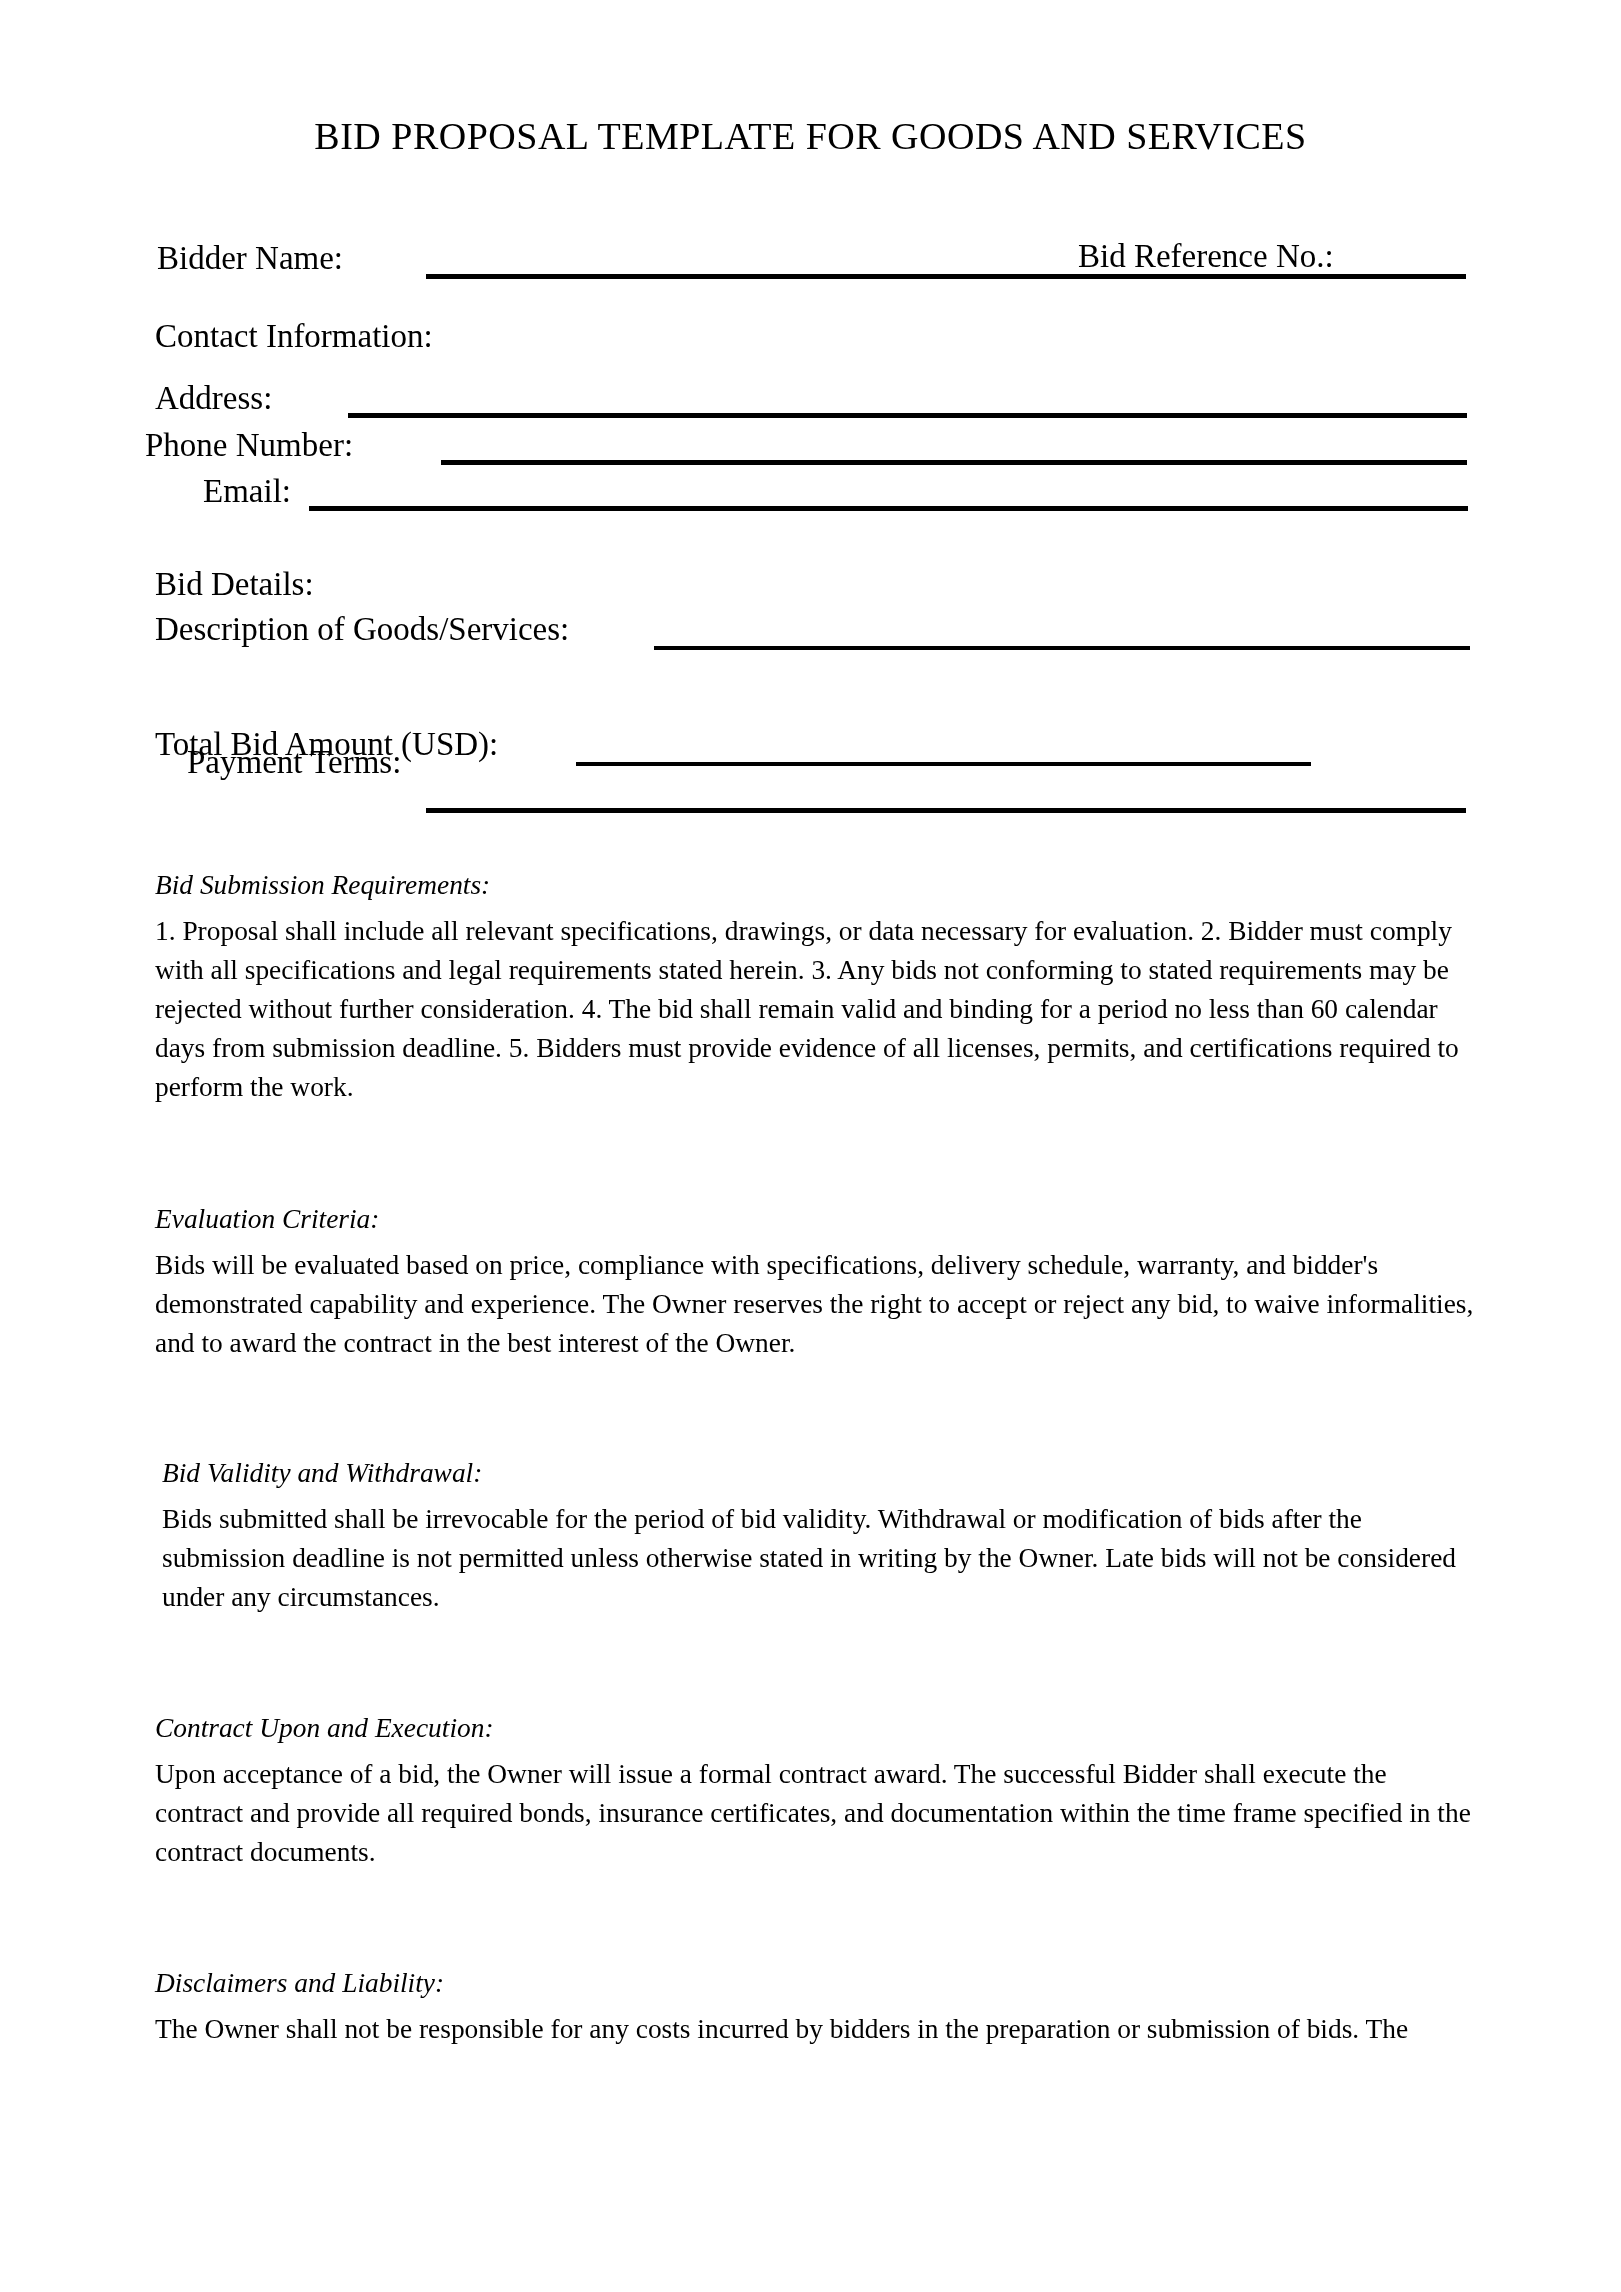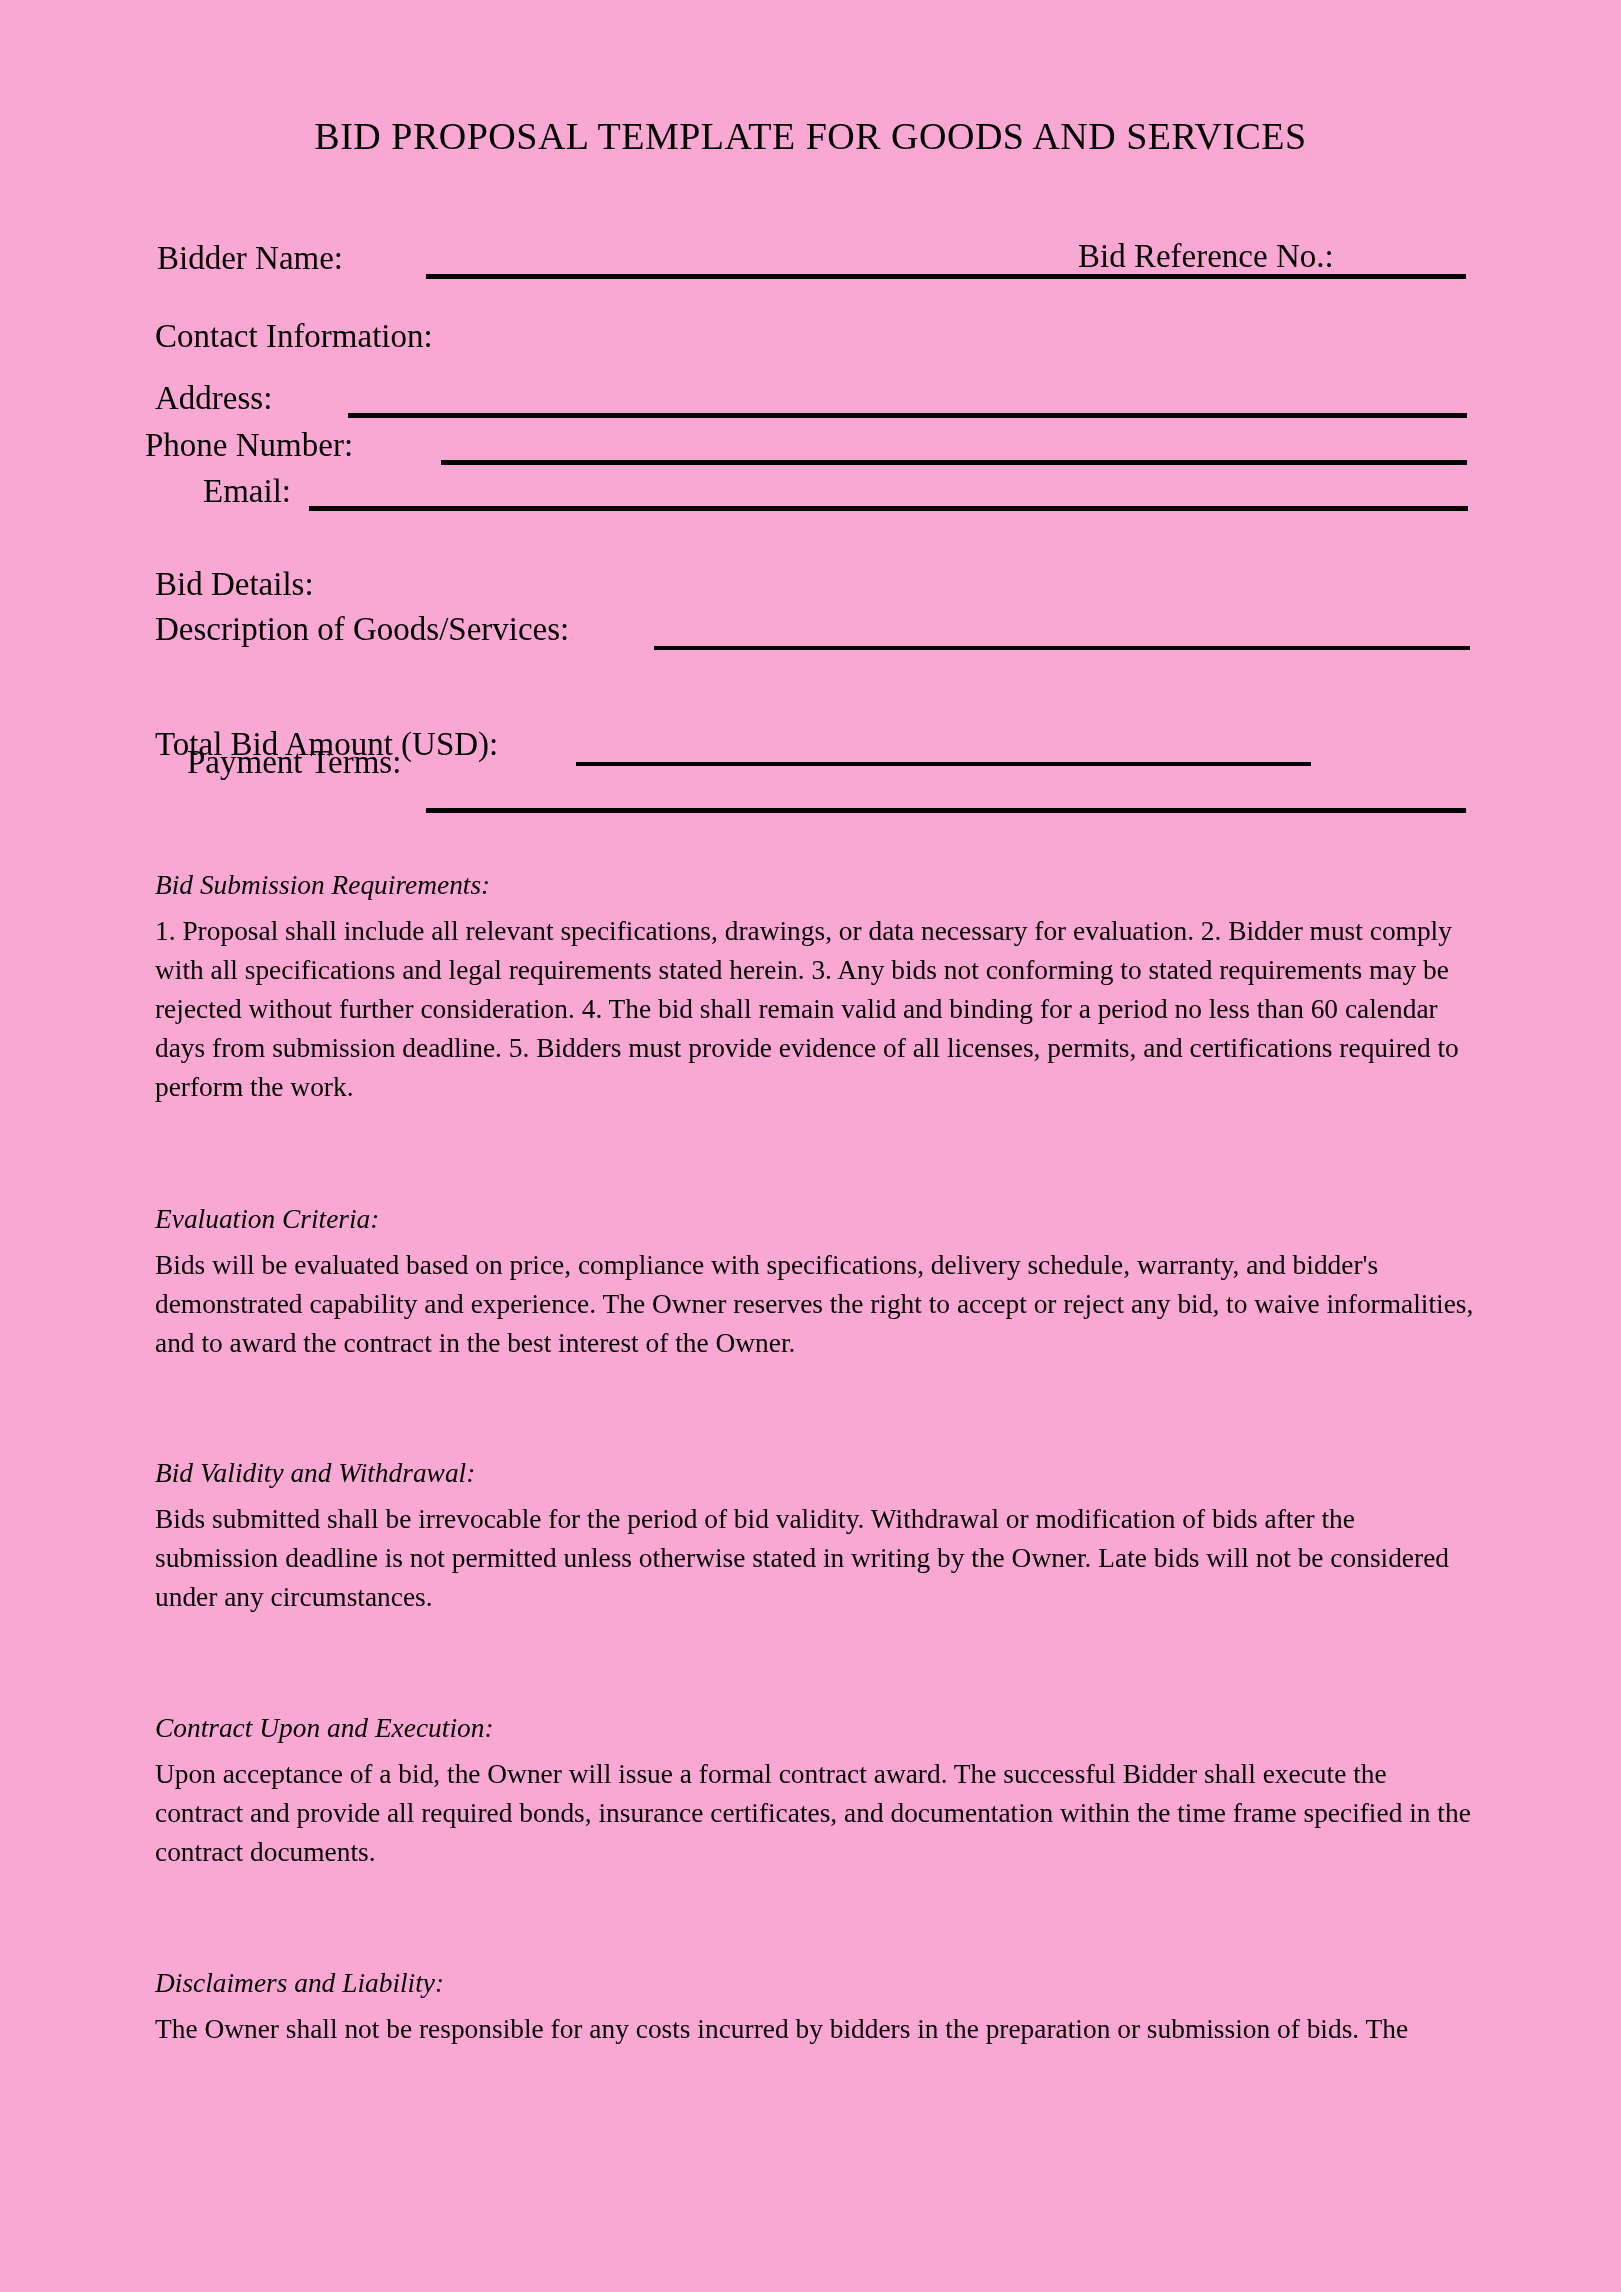--- a/index.html
+++ b/index.html
@@ -5,21 +5,21 @@
   html, body {
     margin: 0;
     padding: 0;
     background: #e5e5e5;
   }
   .page {
     position: relative;
     width: 1621px;
     height: 2293px;
     margin: 0 auto;
-    background: #f9a8d4;
+    background: #ffffff;
     font-family: "Liberation Serif", "DejaVu Serif", serif;
     color: #000000;
     overflow: hidden;
   }
   .doc-title {
     position: absolute;
     top: 114px;
     left: 0;
     width: 100%;
     margin: 0;
@@ -97,21 +97,21 @@
   <div class="section" style="top:869px;">
     <h2>Bid Submission Requirements:</h2>
     <p>1. Proposal shall include all relevant specifications, drawings, or data necessary for evaluation. 2. Bidder must comply with all specifications and legal requirements stated herein. 3. Any bids not conforming to stated requirements may be rejected without further consideration. 4. The bid shall remain valid and binding for a period no less than 60 calendar days from submission deadline. 5. Bidders must provide evidence of all licenses, permits, and certifications required to perform the work.</p>
   </div>
 
   <div class="section" style="top:1203px;">
     <h2>Evaluation Criteria:</h2>
     <p>Bids will be evaluated based on price, compliance with specifications, delivery schedule, warranty, and bidder's demonstrated capability and experience. The Owner reserves the right to accept or reject any bid, to waive informalities, and to award the contract in the best interest of the Owner.</p>
   </div>
 
-  <div class="section" style="top:1457px;">
+  <div class="section" style="top:1457px;margin-left:7px;">
     <h2>Bid Validity and Withdrawal:</h2>
     <p>Bids submitted shall be irrevocable for the period of bid validity. Withdrawal or modification of bids after the submission deadline is not permitted unless otherwise stated in writing by the Owner. Late bids will not be considered under any circumstances.</p>
   </div>
 
   <div class="section" style="top:1712px;">
     <h2>Contract Upon and Execution:</h2>
     <p>Upon acceptance of a bid, the Owner will issue a formal contract award. The successful Bidder shall execute the contract and provide all required bonds, insurance certificates, and documentation within the time frame specified in the contract documents.</p>
   </div>
 
   <div class="section" style="top:1967px;">

